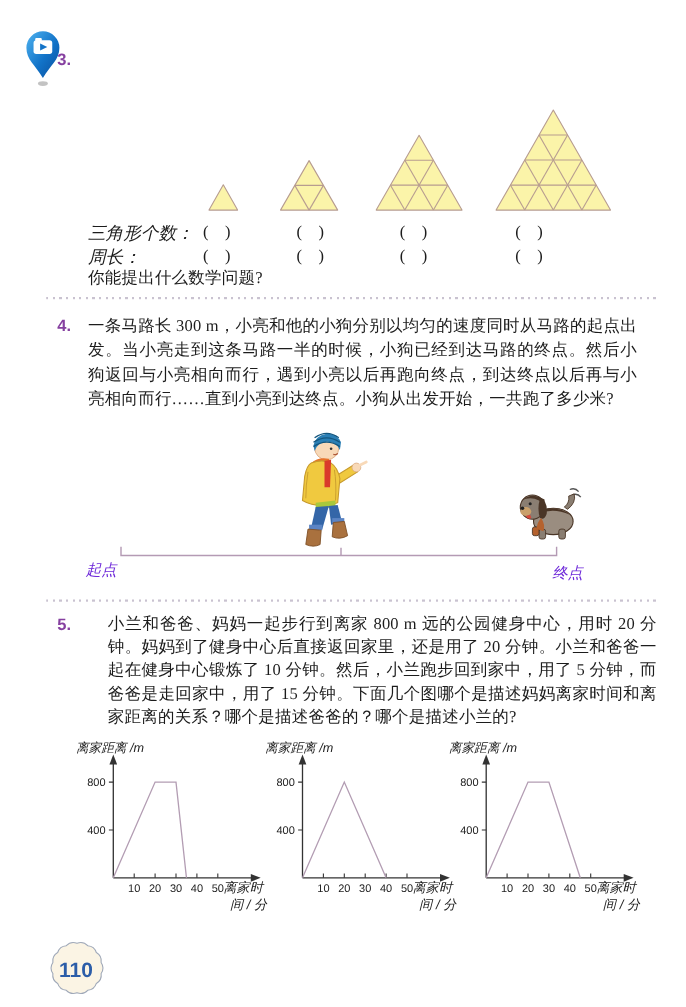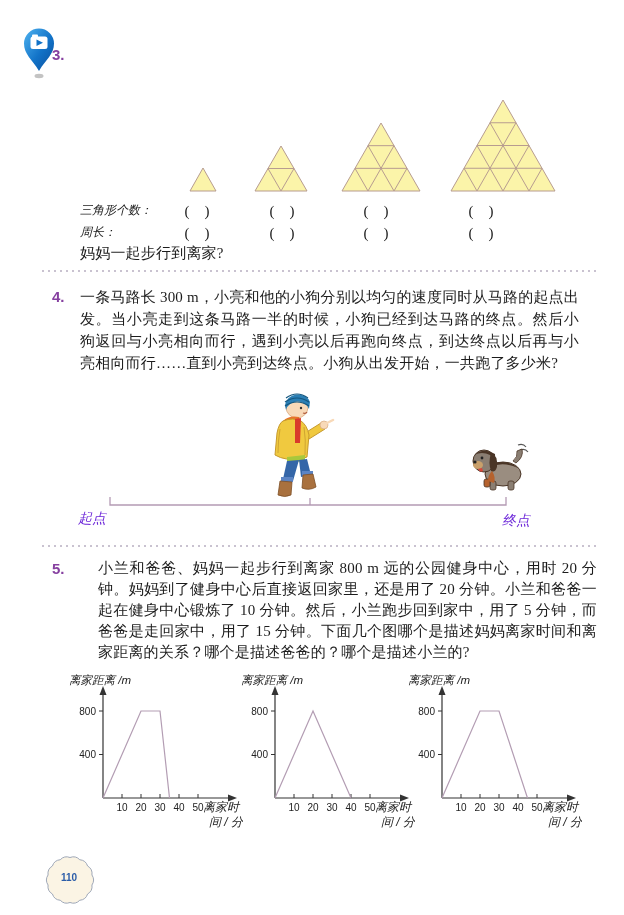--- a/index.html
+++ b/index.html
@@ -2,27 +2,27 @@
 <html><head>
 <meta charset="utf-8">
 <style>
   html,body{margin:0;padding:0;background:#ffffff;}
   .page{
     position:relative;width:624px;height:915px;background:#fff;overflow:hidden;
     font-family:"Liberation Serif","DejaVu Serif",serif;color:#1c1c1c;
   }
   .ptext{position:absolute;font-size:15px;line-height:22px;text-align:justify;letter-spacing:0.2px;}
   .pnum{position:absolute;font-size:15px;font-weight:bold;color:#8640A0;font-family:"Liberation Sans","DejaVu Sans",sans-serif;}
-  .blank-row-label{position:absolute;left:80px;font-size:12px;font-style:italic;}
+  .blank-row-label{position:absolute;left:80px;font-size:16px;font-style:italic;}
   .blank{position:absolute;transform:translateX(-50%);font-size:15px;white-space:pre;}
   .dotline{position:absolute;left:42px;width:556px;height:2px;
     background-image:repeating-linear-gradient(to right,#c9c2d0 0 2px,transparent 2px 6px);}
   .caption{position:absolute;font-size:14px;font-style:italic;color:#6d28d9;}
   .badge-num{position:absolute;width:52px;text-align:center;font-family:"Liberation Sans","DejaVu Sans",sans-serif;
-    font-size:10px;font-weight:bold;color:#2C5DA8;}
+    font-size:19px;font-weight:bold;color:#2C5DA8;}
   svg text{font-family:"Liberation Sans","DejaVu Sans",sans-serif;}
 </style>
 </head>
 <body>
 
 <div class="page">
 
   <svg width="42" height="56" style="position:absolute;left:19px;top:26px;">
     <defs>
       <linearGradient id="pg" x1="0" y1="0" x2="1" y2="1">
@@ -80,21 +80,21 @@
       <span class="blank" style="left: 376px; top: 203px;">(  )</span>
       <span class="blank" style="left: 481px; top: 203px;">(  )</span>
     </div>
   <div class="blank-row-label" style="top:224px;">周长：</div>
   <div id="perimeter-blanks">
       <span class="blank" style="left: 197px; top: 225px;">(  )</span>
       <span class="blank" style="left: 282px; top: 225px;">(  )</span>
       <span class="blank" style="left: 376px; top: 225px;">(  )</span>
       <span class="blank" style="left: 481px; top: 225px;">(  )</span>
     </div>
-  <div class="ptext" style="left:80px;top:242px;width:499px;">妈妈一起步行到离家?</div>
+  <div class="ptext" style="left:80px;top:242px;width:499px;">你能提出什么数学问题?</div>
 
   <div class="dotline" style="top:270px;"></div>
 
   <div class="pnum" style="left:52px;top:288px;">4.</div>
   <div class="ptext" style="left:80px;top:286px;width:499px;">一条马路长 300 m，小亮和他的小狗分别以均匀的速度同时从马路的起点出发。当小亮走到这条马路一半的时候，小狗已经到达马路的终点。然后小狗返回与小亮相向而行，遇到小亮以后再跑向终点，到达终点以后再与小亮相向而行……直到小亮到达终点。小狗从出发开始，一共跑了多少米?</div>
 
   <svg width="86" height="120" style="position:absolute;left:249px;top:385px;">
 
     <path d="M56,48 L72,38 L76,44 L60,54 Z" fill="#F0C93F" stroke="#C79A2E" stroke-width="1"></path>
     <circle cx="75" cy="40" r="4" fill="#F8D9B8" stroke="#d9a97f" stroke-width="0.7"></circle>

